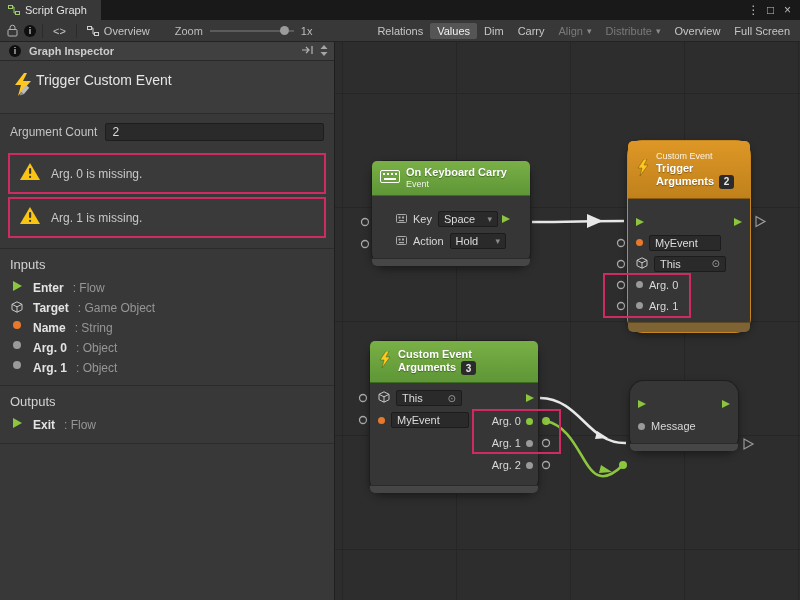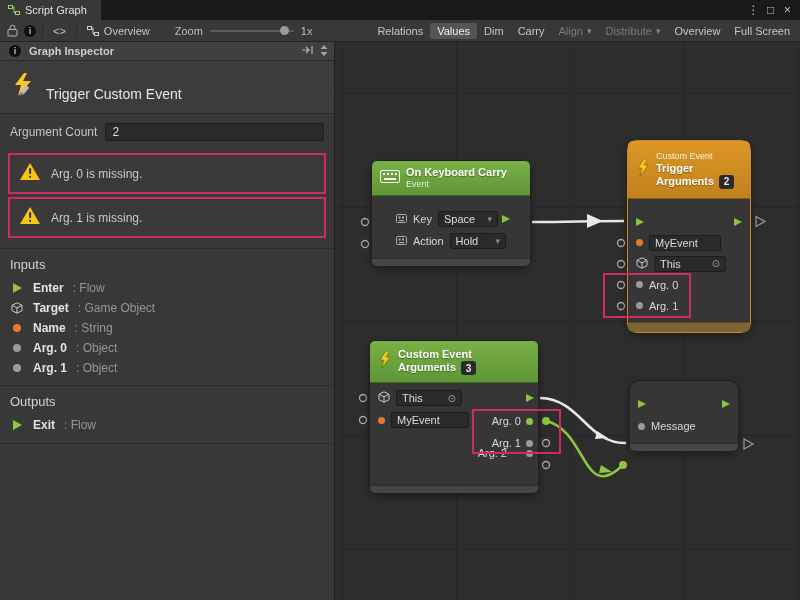--- a/index.html
+++ b/index.html
@@ -29,52 +29,52 @@
   .zoom-value{color:#bdbdbd;margin-right:4px}
   .dd-glyph{font-size:9px;color:#8b8b8b}
 
   
   .main{flex:1;display:flex;min-height:0}
 
   
   .inspector{width:335px;flex:0 0 auto;background:#383838;border-right:1px solid #1f1f1f;display:flex;flex-direction:column;overflow:hidden}
   .insp-header{height:19px;background:#404040;border-bottom:1px solid #292929;display:flex;align-items:center;gap:5px;padding:0 6px;font-size:11px;font-weight:bold;color:#cdcdcd;flex:0 0 auto}
   .insp-hdr-icons{margin-left:auto;display:flex;align-items:center;gap:6px}
-  .insp-title-block{display:flex;align-items:flex-end;gap:10px;padding:11px 10px;border-bottom:1px solid #2b2b2b;background:#3c3c3c}
+  .insp-title-block{display:flex;align-items:flex-start;padding:11px 10px;border-bottom:1px solid #2b2b2b;background:#3c3c3c}
   .insp-title{font-size:14px;color:#e6e6e6}
   .insp-row{display:flex;align-items:center;gap:8px;padding:9px 10px 6px}
   .insp-label{font-size:12px;color:#c4c4c4;flex:0 0 auto}
   .insp-input{flex:1;height:18px;background:#2a2a2a;border:1px solid #1d1d1d;border-radius:2px;color:#dcdcdc;font-size:12px;padding:0 6px;outline:none;font-family:inherit}
   .warnings{padding:6px 8px 10px;border-bottom:1px solid #2b2b2b}
   .warn-box{display:flex;align-items:center;gap:10px;padding:7px 9px;border:2px solid #ce2b62;background:#3a3a3a}
   .warn-box + .warn-box{margin-top:3px}
   .warn-text{font-size:12px;color:#c9c9c9}
   .section-heading{font-size:13px;color:#d2d2d2;padding:8px 10px 6px}
-  .pin-item{display:flex;align-items:center;gap:9px;padding:3px 10px;font-size:12px}
+  .pin-item{display:flex;align-items:flex-start;gap:9px;padding:3px 10px;font-size:12px}
   .pin-icon{width:14px;display:flex;justify-content:center;align-items:center}
   .pin-name{color:#e3e3e3;font-weight:bold}
   .pin-type{color:#969696}
   .outputs-block{border-top:1px solid #2b2b2b;margin-top:7px;border-bottom:1px solid #2b2b2b;padding-bottom:8px}
 
   
   .flow-arrow{width:0;height:0;border-left:9px solid #8cc63f;border-top:5px solid transparent;border-bottom:5px solid transparent}
   .fa{width:0;height:0;border-left:8px solid #8cc63f;border-top:4px solid transparent;border-bottom:4px solid transparent}
   .dot{width:8px;height:8px;border-radius:50%;flex:0 0 auto}
   .dot.sm{width:7px;height:7px}
   .orange{background:#e8792b}
   .gray{background:#9a9a9a}
   .green{background:#8cc63f}
 
   
   .canvas{flex:1;position:relative;overflow:hidden;background-color:#2d2d2d;
     background-image:repeating-linear-gradient(to right,#262626 0 1px,transparent 1px 114px),
                      repeating-linear-gradient(to bottom,#262626 0 1px,transparent 1px 114px);
     background-position:7px 51px}
   .wires{position:absolute;left:0;top:0;z-index:1}
-  .node{position:absolute;z-index:2;border-radius:9px;background:rgba(55,55,55,.95);box-shadow:0 0 0 1px #1e1e1e,0 3px 8px rgba(0,0,0,.45)}
+  .node{position:absolute;z-index:2;border-radius:14px;background:rgba(55,55,55,.95);box-shadow:0 0 0 1px #1e1e1e,0 3px 8px rgba(0,0,0,.45)}
   .node.selected{box-shadow:0 0 0 1px #c8861e,0 3px 8px rgba(0,0,0,.45)}
   .node-hdr{display:flex;align-items:center;gap:6px;padding:5px 8px;border-radius:5px 5px 0 0;color:#fff}
   .hdr-green{background:linear-gradient(#79b046,#5f9637);border-bottom:1px solid #3e6b22}
   .hdr-orange{background:linear-gradient(#dd9726,#c0811c);border-bottom:1px solid #8a5c12}
   .hdr-gray{background:#424242;border-bottom:1px solid #2a2a2a}
   .hdr-title{font-size:11px;font-weight:bold;line-height:13px;text-shadow:0 1px 1px rgba(0,0,0,.35)}
   .hdr-sub{font-size:9px;opacity:.88;line-height:11px}
   .hrow{display:flex;}
   .badge{display:inline-flex;justify-content:center;align-items:center;min-width:15px;height:14px;background:#2b2b2b;border-radius:3px;font-size:10px;font-weight:bold;color:#e9e9e9;margin-left:5px;padding:0 3px;text-shadow:none}
   .node-body{position:relative}
@@ -440,21 +440,21 @@
               </span>
           </div>
           <div class="nrow" style="position:absolute;right:5px;top:29px;height:18px;gap:5px;padding:0">
             <span class="arg-label">Arg. 0</span>
               <span class="dot sm green"></span>
           </div>
           <div class="nrow" style="position:absolute;right:5px;top:51px;height:18px;gap:5px;padding:0">
             <span class="arg-label">Arg. 1</span>
               <span class="dot sm gray"></span>
           </div>
-          <div class="nrow" style="position:absolute;right:5px;top:61px;height:18px;gap:19px;padding:0">
+          <div class="nrow" style="position:absolute;right:5px;top:73px;height:18px;gap:5px;padding:0">
             <span class="arg-label">Arg. 2</span>
               <span class="dot sm gray"></span>
           </div>
         </div>
         <div class="foot"></div>
       </div>
 
       <div class="node" style="left:295px;top:339px;width:108px">
         <div class="node-body" style="padding:12px 0 6px">
           <div class="nrow" style="height:22px;justify-content:space-between">

